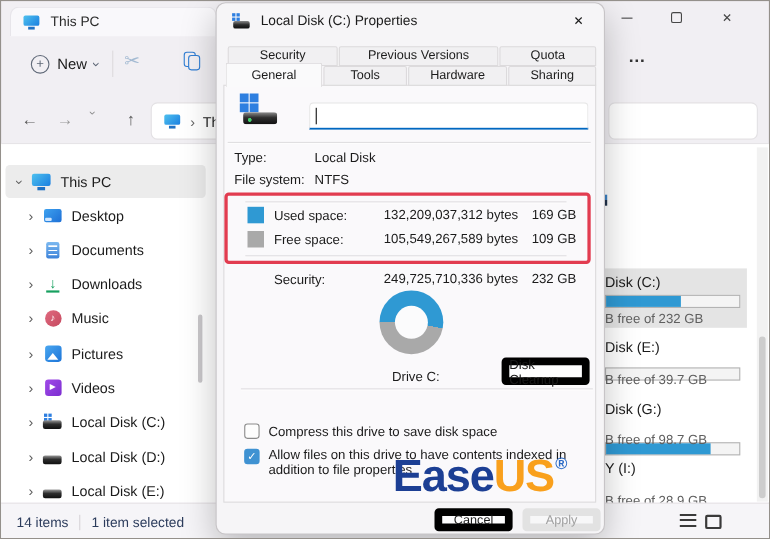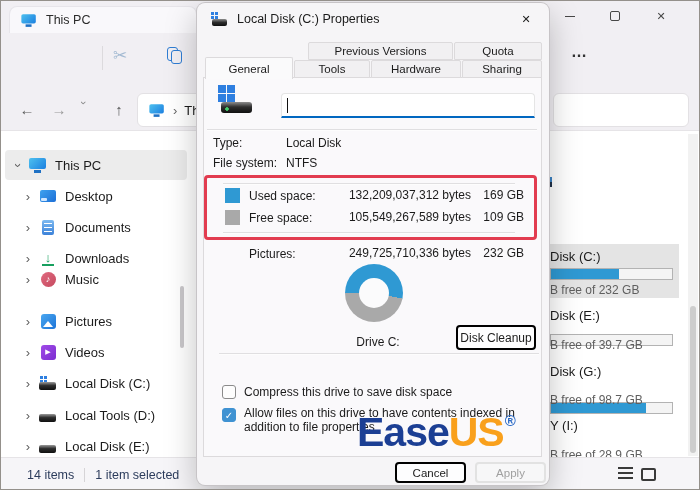--- a/index.html
+++ b/index.html
@@ -124,21 +124,21 @@
   .sep{height:1px;background:#e0dfe1;box-shadow:0 1px 0 #fdfdfd;}
   .frow{position:absolute;height:16px;display:flex;align-items:center;font-size:12px;}
   .col-bytes{left:104px;top:0;width:170px;text-align:right;position:absolute;}
   .col-gb{left:247px;top:0;width:80px;text-align:right;position:absolute;}
   .swatch{position:absolute;width:15px;height:15px;}
   .red-rect{left:7px;top:172px;width:333px;height:65px;border:3px solid #e23c50;border-radius:4px;z-index:5;}
   .donut{left:148px;top:261px;width:58px;height:58px;border-radius:50%;
     background:conic-gradient(from 270deg,#2f99d3 0deg 191deg,#a9a9a9 191deg 360deg);}
   .donut-hole{position:absolute;left:14px;top:14px;width:30px;height:30px;border-radius:50%;background:#fbfbfc;}
   .btn{position:absolute;display:flex;align-items:center;justify-content:center;background:#fdfdfe;
-    border:2px solid #000000;border-radius:4px;font-size:11.5px;color:#1b1b1b;}
+    border:7px solid #000000;border-radius:4px;font-size:11.5px;color:#1b1b1b;}
   .btn-cleanup{left:259px;top:322px;width:80px;height:25px;font-size:12px;}
   .cb{position:absolute;width:14px;height:14px;border:1px solid #8b8b8b;border-radius:3px;background:#fdfdfd;}
   .cb.checked{background:#3f92d2;border-color:#3f92d2;display:flex;align-items:center;justify-content:center;color:#fff;font-size:10px;}
   .cb.checked::before{content:"\2713";}
   .cb-label{position:absolute;font-size:12px;line-height:14px;}
   .logo{left:160px;top:406px;z-index:12;font-weight:bold;font-size:41px;letter-spacing:-1px;white-space:nowrap;}
   .logo .ease{color:#1c3f94;}
   .logo .us{color:#f9a01c;}
   .logo .reg{font-size:15px;color:#2a6ac6;position:relative;top:-20px;letter-spacing:0;margin-left:1px;font-weight:bold;}
   .btn-ok{left:120px;top:459px;width:69px;height:21px;border:1.5px solid #0067c0;}
@@ -155,20 +155,25 @@
     <span>This PC</span>
   </div>
   <div class="abs wc wc-min">
       <span class="bar-min"></span>
     </div>
   <div class="abs wc wc-max">
       <span class="box-max"></span>
     </div>
   <div class="abs wc wc-close ic-close-x"></div>
 
+  <div class="abs btn-new">
+    <span class="ic-plus-circle"></span>
+    <span>New</span>
+    <span class="chev down"></span>
+  </div>
   <div class="abs tb-sep"></div>
   <div class="abs ic-cut"></div>
   <div class="abs ic-copy"></div>
   <div class="abs ic-more">…</div>
 
   <div class="abs nav-ic ic-back" style="left:12px"></div>
   <div class="abs nav-ic ic-fwd" style="left:44px"></div>
   <div class="abs nav-chev"></div>
   <div class="abs nav-ic ic-up" style="left:104px"></div>
   <div class="abs addr-box">
@@ -201,21 +206,21 @@
         </span>
       <span class="lbl">Documents</span>
     </div>
     <div class="abs side-item child" style="top:112px">
       <span class="chev"></span>
       <span class="side-icn">
           <span class="ic-down"></span>
         </span>
       <span class="lbl">Downloads</span>
     </div>
-    <div class="abs side-item child" style="top:133px">
+    <div class="abs side-item child" style="top:143px">
       <span class="chev"></span>
       <span class="side-icn">
           <span class="ic-music"></span>
         </span>
       <span class="lbl">Music</span>
     </div>
     <div class="abs side-item child" style="top:175px">
       <span class="chev"></span>
       <span class="side-icn">
           <span class="ic-pics"></span>
@@ -234,21 +239,21 @@
       <span class="side-icn">
           <span class="ic-drive win"></span>
         </span>
       <span class="lbl">Local Disk (C:)</span>
     </div>
     <div class="abs side-item child" style="top:269px">
       <span class="chev"></span>
       <span class="side-icn">
           <span class="ic-drive"></span>
         </span>
-      <span class="lbl">Local Tools (D:)</span>
+      <span class="lbl">Local Disk (D:)</span>
     </div>
     <div class="abs side-item child" style="top:300px">
       <span class="chev"></span>
       <span class="side-icn">
           <span class="ic-drive"></span>
         </span>
       <span class="lbl">Local Disk (E:)</span>
     </div>
     <div class="abs side-scroll"></div>
 
@@ -277,39 +282,40 @@
     <div class="abs tile-bar" style="left:549px;top:301px">
         <div class="fill" style="width:77px"></div>
       </div>
     <div class="abs tile-free" style="left:549px;top:317px">B free of 28.9 GB</div>
 
     <div class="abs pane-scroll-track"></div>
     <div class="abs pane-scroll-thumb"></div>
   </div>
 
   <div class="abs statusbar">
-    <span style="margin-left:26px">14 items</span>
+    <span style="margin-left:14px">14 items</span>
     <span class="sb-div"></span>
     <span>1 item selected</span>
   </div>
   <div class="abs" style="left:617px;top:466px">
       <span class="ic-listview" style="display:block"></span>
     </div>
   <div class="abs" style="left:640px;top:467px">
       <span class="ic-thumbview" style="display:block"></span>
     </div>
 
   <div class="abs dialog">
 
     <div class="abs dlg-titlebar">
       <span class="mini-drive"></span>
       <span>Local Disk (C:) Properties</span>
     </div>
     <div class="abs dlg-close ic-close-x"></div>
 
+    <div class="tab" style="left:10px;top:39px;width:100px">Security</div>
     <div class="tab" style="left:111px;top:39px;width:145px">Previous Versions</div>
     <div class="tab" style="left:257px;top:39px;width:88px">Quota</div>
     <div class="tab active" style="left:8px;top:54px;width:88px;height:22px">General</div>
     <div class="tab" style="left:97px;top:57px;width:76px">Tools</div>
     <div class="tab" style="left:265px;top:57px;width:80px">Sharing</div>
     <div class="tab" style="left:174px;top:57px;width:90px">Hardware</div>
     <div class="abs panel"></div>
 
     <div class="abs big-drive"></div>
     <div class="abs lbl-input" value=""></div>
@@ -330,21 +336,21 @@
     </div>
     <div class="swatch" style="left:28px;top:207px;background:#a9a9a9"></div>
     <div class="frow" style="left:52px;top:207px">Free space:</div>
     <div class="frow" style="left:0;top:207px;width:352px">
       <span class="col-bytes">105,549,267,589 bytes</span>
       <span class="col-gb">109 GB</span>
     </div>
     <div class="abs sep" style="left:26px;top:229px;width:292px"></div>
     <div class="abs red-rect"></div>
 
-    <div class="frow" style="left:52px;top:243px">Pictures:</div>
+    <div class="frow" style="left:52px;top:243px">Security:</div>
     <div class="frow" style="left:0;top:243px;width:352px">
       <span class="col-bytes">249,725,710,336 bytes</span>
       <span class="col-gb">232 GB</span>
     </div>
 
     <div class="abs donut">
       <div class="donut-hole"></div>
     </div>
     <div class="frow" style="left:120px;top:331px;width:122px;justify-content:center">Drive C:</div>
     <div class="btn btn-cleanup">Disk Cleanup</div>

